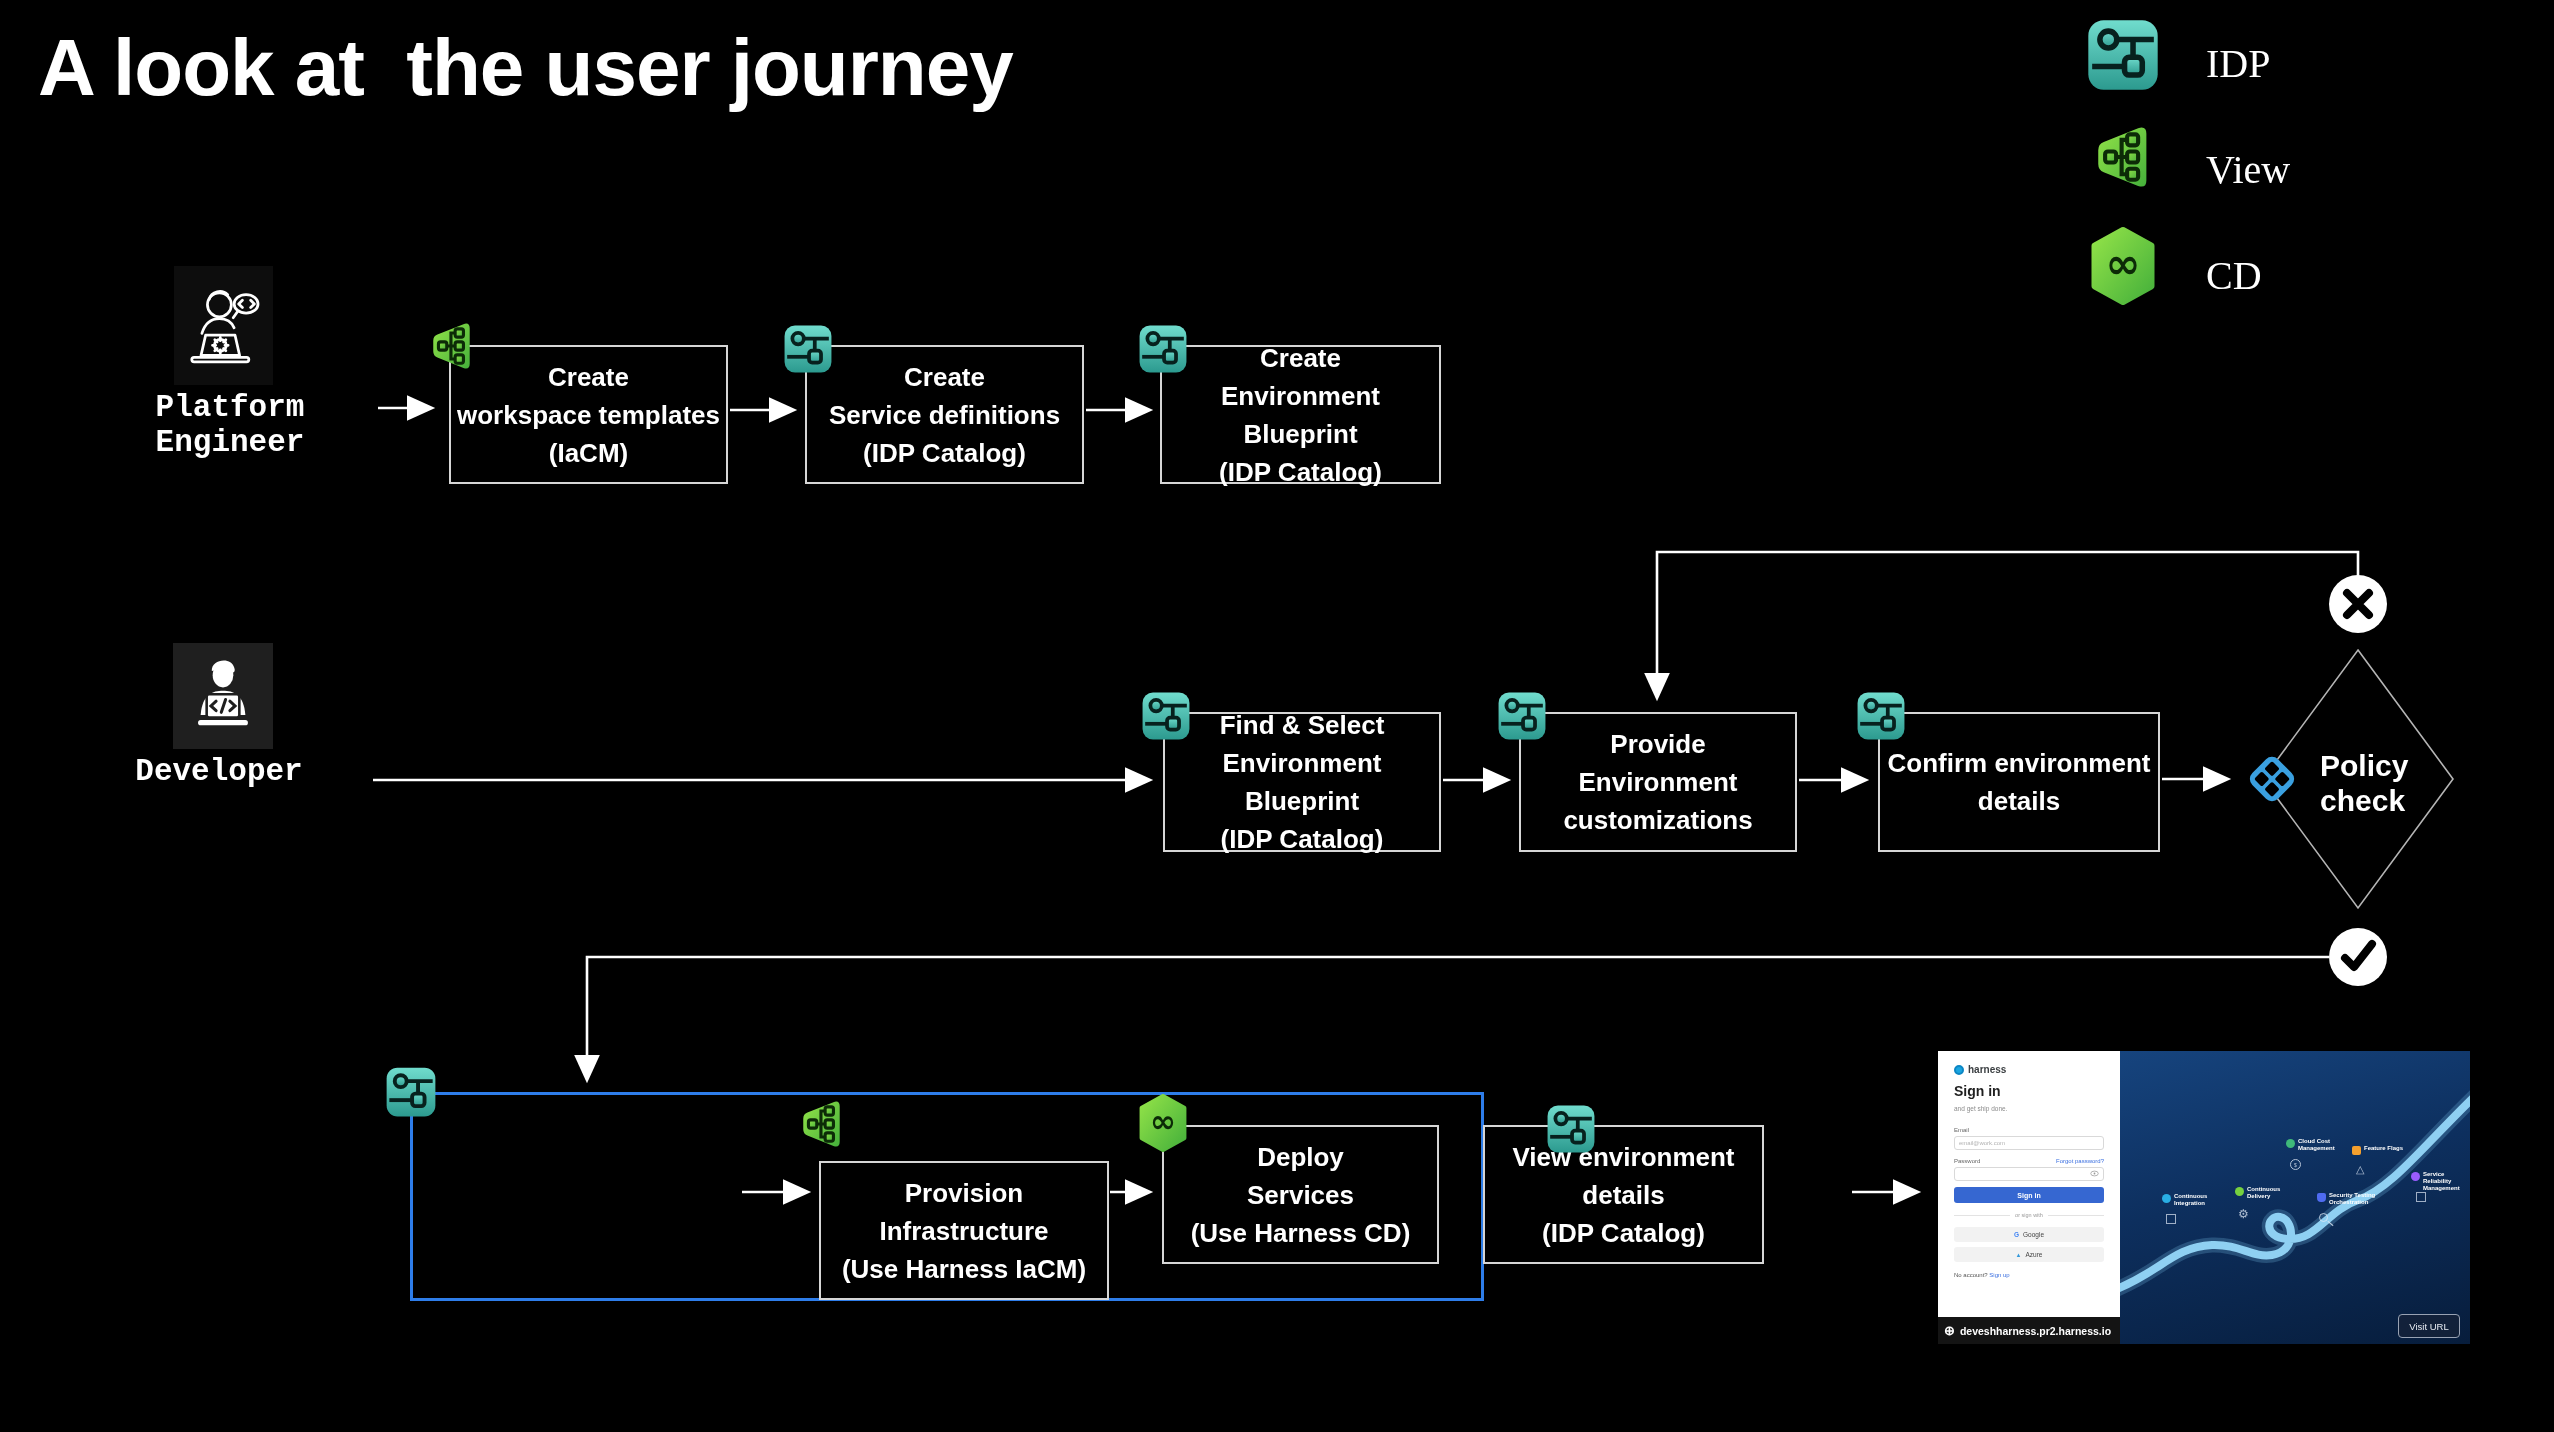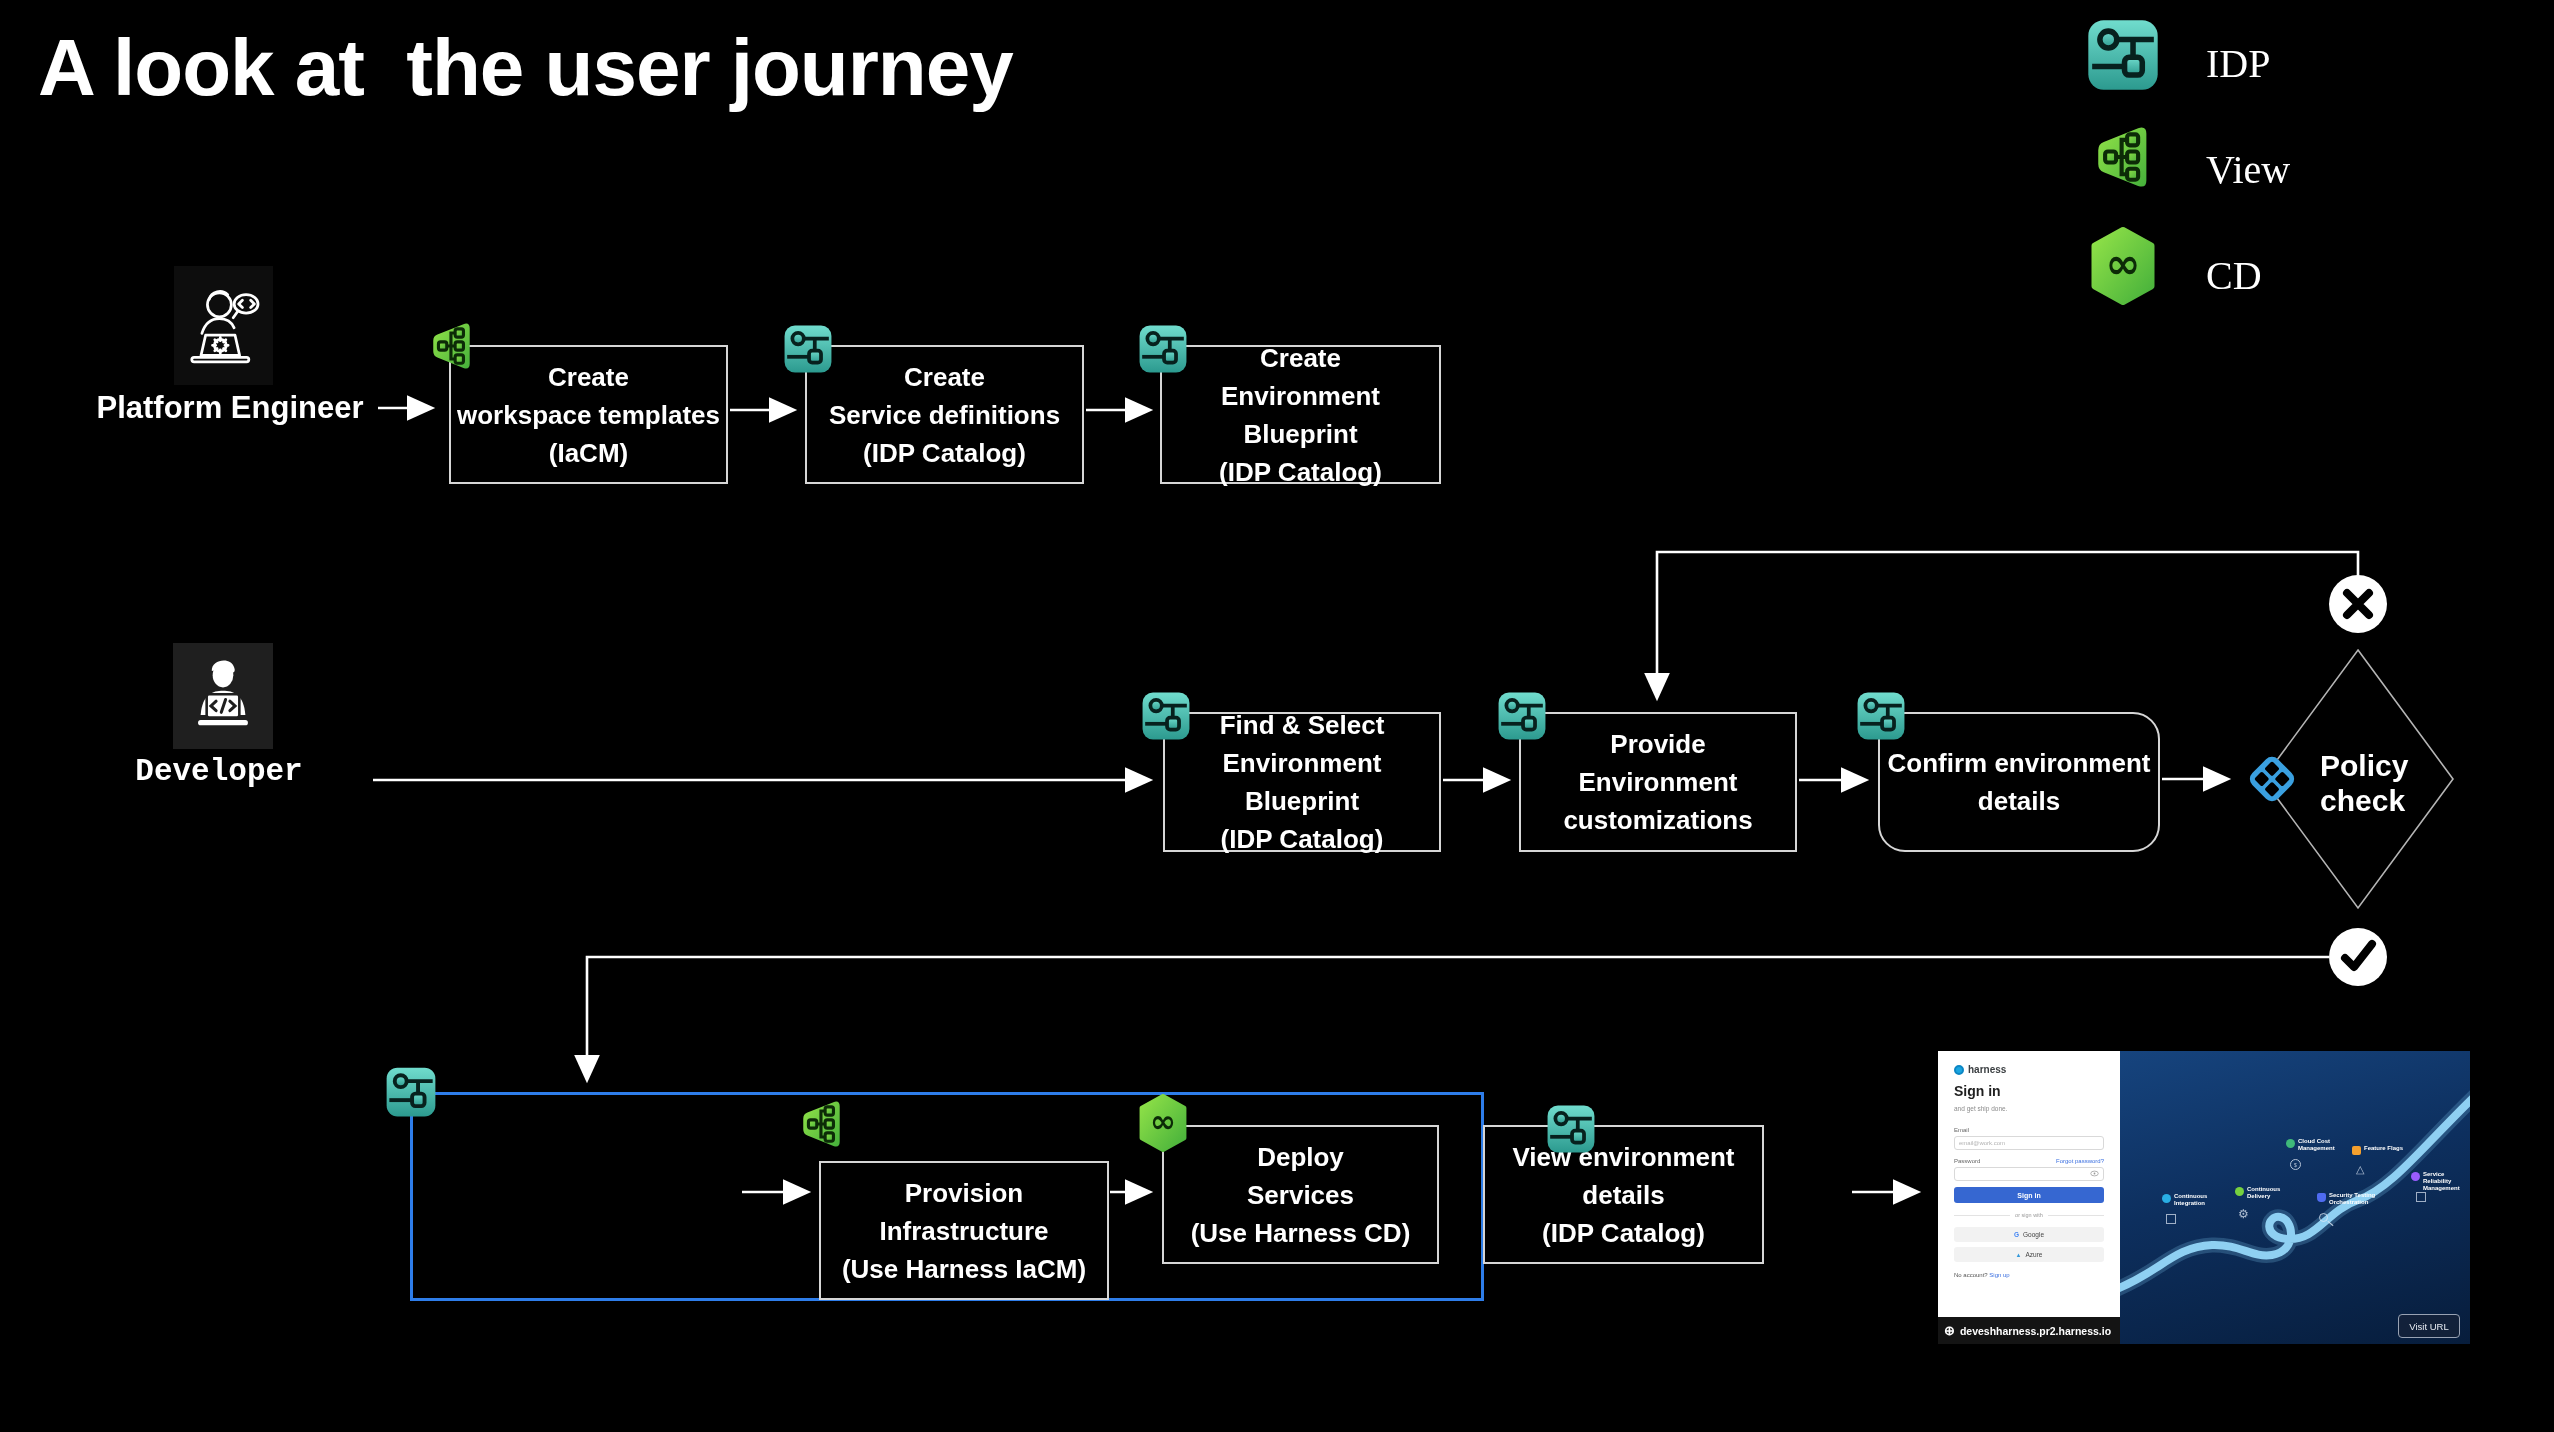--- a/index.html
+++ b/index.html
@@ -160,21 +160,21 @@
       <ellipse cx="74" cy="26" rx="13" ry="10"></ellipse>
       <path d="M65,34 L60,41"></path>
       <path d="M70,22 l-4,4 4,4 M79,22 l4,4 -4,4"></path>
       <path d="M26,58 C30,45 37,42 45,42 C52,42 58,45 61,52"></path>
       <path d="M30,60 L62,60 L67,82 L25,82 Z"></path>
       <circle cx="46" cy="71" r="6.5"></circle>
       <path d="M46,62.5 V66 M46,76 V79.5 M37.5,71 H41 M51,71 H54.5 M40,65 l2.5,2.5 M52,77 l-2.5,-2.5 M52,65 l-2.5,2.5 M40,77 l2.5,-2.5"></path>
       <rect x="15" y="84" width="62" height="5" rx="2.5"></rect>
     </svg>
   </div>
-  <div class="abs actor-label" style="left:85px;top:390px;width:290px;">Platform Engineer</div>
+  <div class="abs actor-label" style="left:85px;top:390px;width:290px;font-family:Liberation Mono, monospace;">Platform Engineer</div>
 
   <div class="abs actor-tile" style="left:173px;top:643px;width:100px;height:106px;background:#1f1f1f;">
     <svg width="86" height="92" viewBox="0 0 100 100">
       <path d="M37,21 C36,7 60,4 63,17 C65,22 62,24 59,22 C52,18 44,19 37,21 Z" fill="#fff"></path>
       <ellipse cx="50" cy="26" rx="12" ry="14" fill="#fff"></ellipse>
       <path d="M24,72 C26,48 38,44 50,44 C62,44 74,48 76,72 Z" fill="#fff"></path>
       <rect x="31" y="48" width="38" height="27" rx="3" fill="#fff" stroke="#1f1f1f" stroke-width="3"></rect>
       <path d="M42,56 l-6,5.5 6,5.5 M58,56 l6,5.5 -6,5.5 M53,54 l-5,15" stroke="#1f1f1f" stroke-width="3.5" fill="none" stroke-linecap="round"></path>
       <rect x="21" y="78" width="58" height="6" rx="3" fill="#fff"></rect>
     </svg>
@@ -209,21 +209,21 @@
       <use href="#sym-idp"></use>
     </svg>
 
   <div class="abs box" style="left:1519px;top:712px;width:274px;height:136px;">Provide
 Environment
 customizations</div>
   <svg class="abs corner-icon" style="left:1497px;top:691px" width="50" height="50">
       <use href="#sym-idp"></use>
     </svg>
 
-  <div class="abs box" style="left:1878px;top:712px;width:278px;height:136px;border-radius:27px;">Confirm environment
+  <div class="abs box" style="left:1878px;top:712px;width:278px;height:136px;">Confirm environment
 details</div>
   <svg class="abs corner-icon" style="left:1856px;top:691px" width="50" height="50">
       <use href="#sym-idp"></use>
     </svg>
 
   <svg class="abs corner-icon" style="left:2243px;top:750px" width="58" height="58">
       <use href="#sym-policy"></use>
     </svg>
   <div class="abs policy-label" style="left:2320px;top:748px;">Policy
 check</div>

